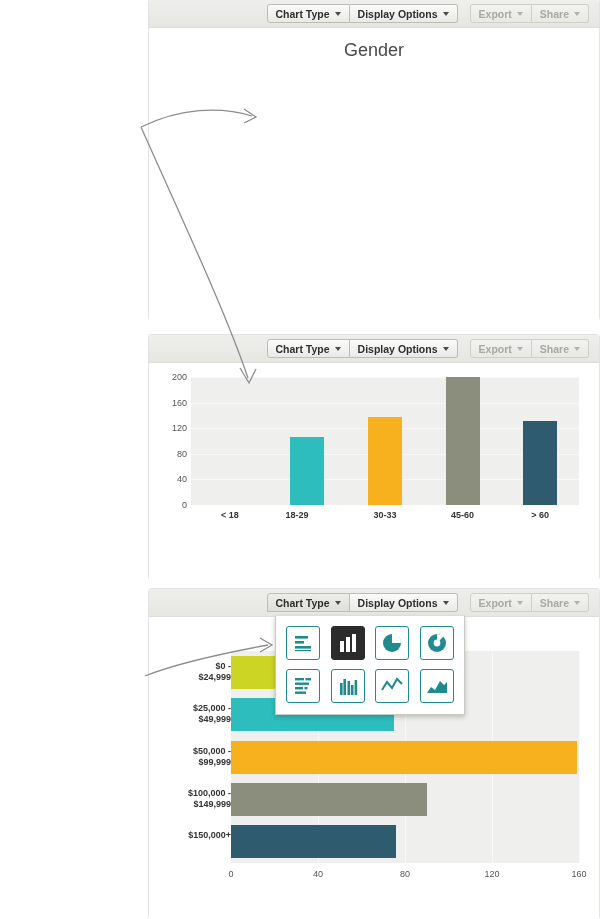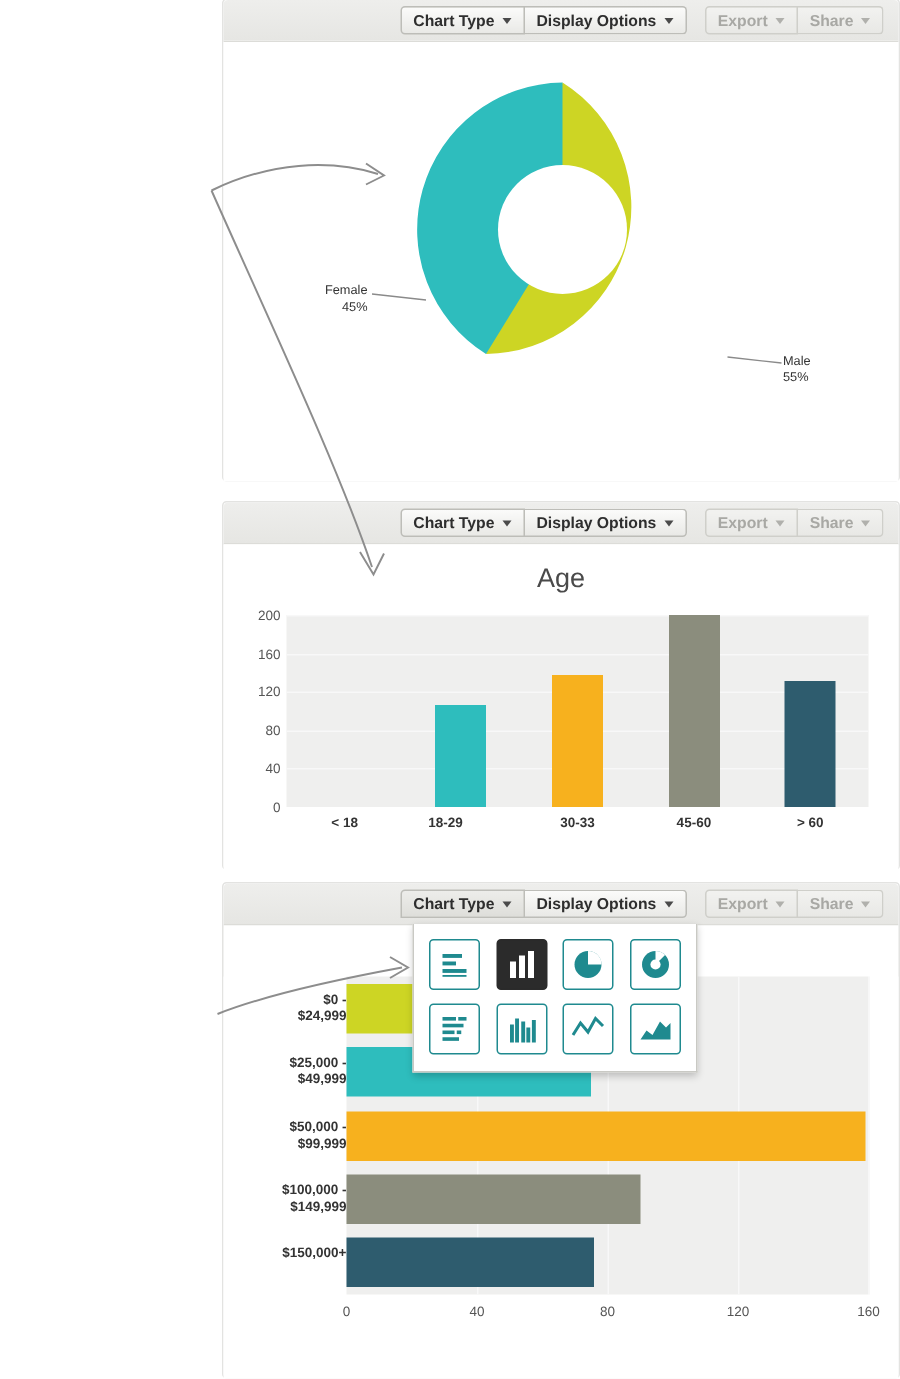--- a/index.html
+++ b/index.html
@@ -181,40 +181,21 @@
           <span>Export</span>
           <span class="caret"></span>
         </div>
         <div class="tb-btn disabled">
           <span>Share</span>
           <span class="caret"></span>
         </div>
       </div>
     </div>
     <div class="panel-body">
-      <div class="donut-wrap">
-        <svg width="452" height="250" viewBox="0 0 452 250">
-
-          <path id="slice-male" d="M 226 27 A 98 98 0 0 1 175 208 L 200 126 Z" fill="#CDD524"></path>
-
-          <path id="slice-female" d="M 175 208 A 98 98 0 0 1 226 27 L 226 125 Z" fill="#2EBDBD"></path>
-          <circle cx="226" cy="125" r="43" fill="#ffffff"></circle>
-
-          <path d="M 99 168 L 135 172" stroke="#8a8a8a" stroke-width="0.9" fill="none"></path>
-          <path d="M 372 214 L 336 210" stroke="#8a8a8a" stroke-width="0.9" fill="none"></path>
-        </svg>
-        <div class="pie-label" id="lbl-female">
-          <span>Female</span><br>
-          <span>45%</span>
-        </div>
-        <div class="pie-label" id="lbl-male">
-          <span>Male</span><br>
-          <span>55%</span>
-        </div>
-      </div>
+      <div class="chart-title">Gender</div>
     </div>
   </div>
 
   <div class="panel" id="panel-age">
     <div class="toolbar">
       <div class="tb-group">
         <div class="tb-btn">
           <span>Chart Type</span>
           <span class="caret"></span>
         </div>
@@ -229,21 +210,20 @@
           <span>Export</span>
           <span class="caret"></span>
         </div>
         <div class="tb-btn disabled">
           <span>Share</span>
           <span class="caret"></span>
         </div>
       </div>
     </div>
     <div class="panel-body">
-      <div class="chart-title">Age</div>
       <div class="vchart" id="age-vchart" style="height:152px;margin-top:14px;">
         <div class="vc-ylabels" id="age-ylabels">
             <div class="vc-ylabel" style="top: 128px;">0</div>
             <div class="vc-ylabel" style="top: 102.4px;">40</div>
             <div class="vc-ylabel" style="top: 76.8px;">80</div>
             <div class="vc-ylabel" style="top: 51.2px;">120</div>
             <div class="vc-ylabel" style="top: 25.6px;">160</div>
             <div class="vc-ylabel" style="top: 0px;">200</div>
           </div>
         <div class="vc-plot" id="age-plot">

